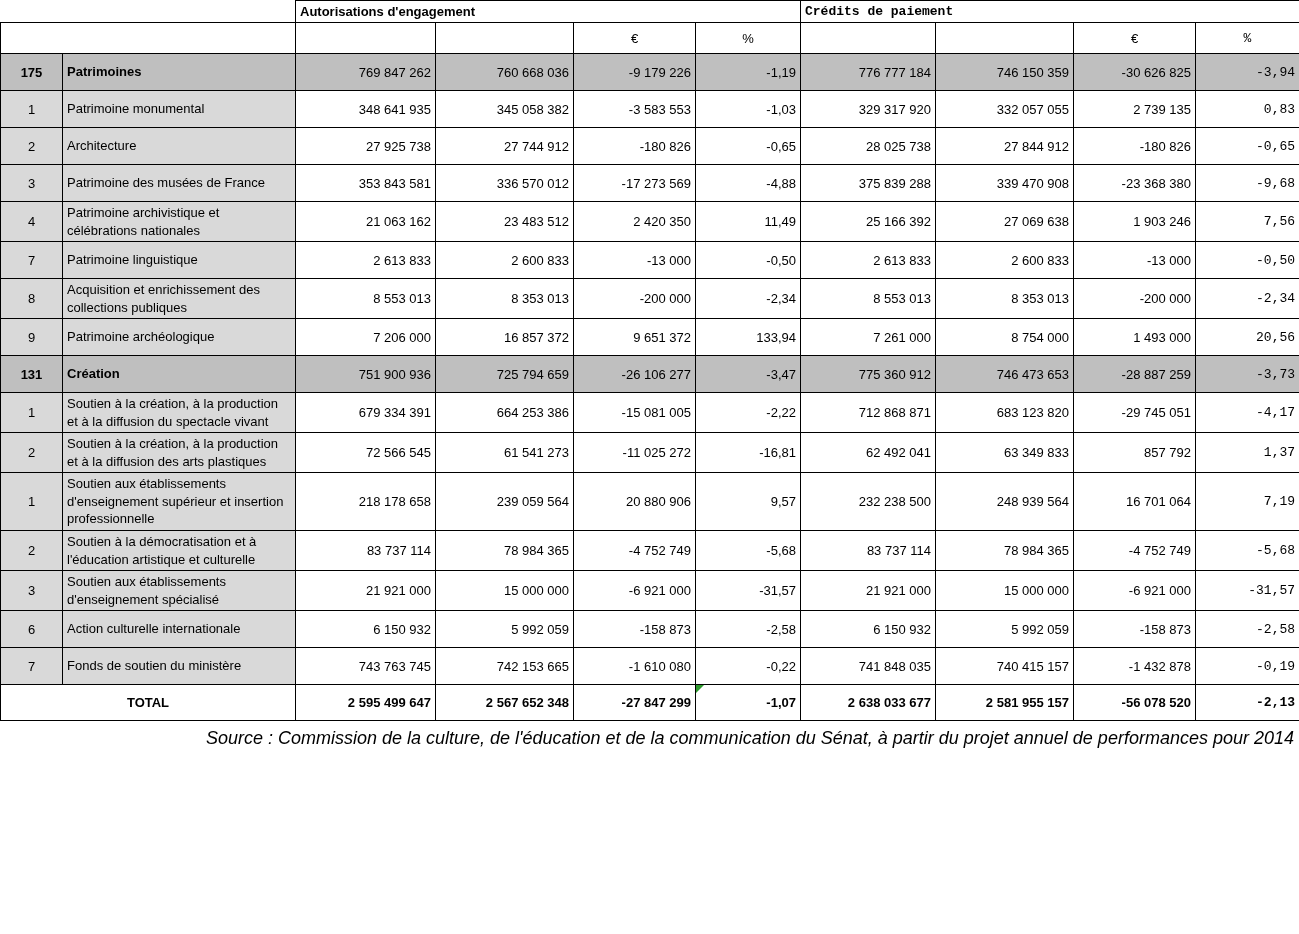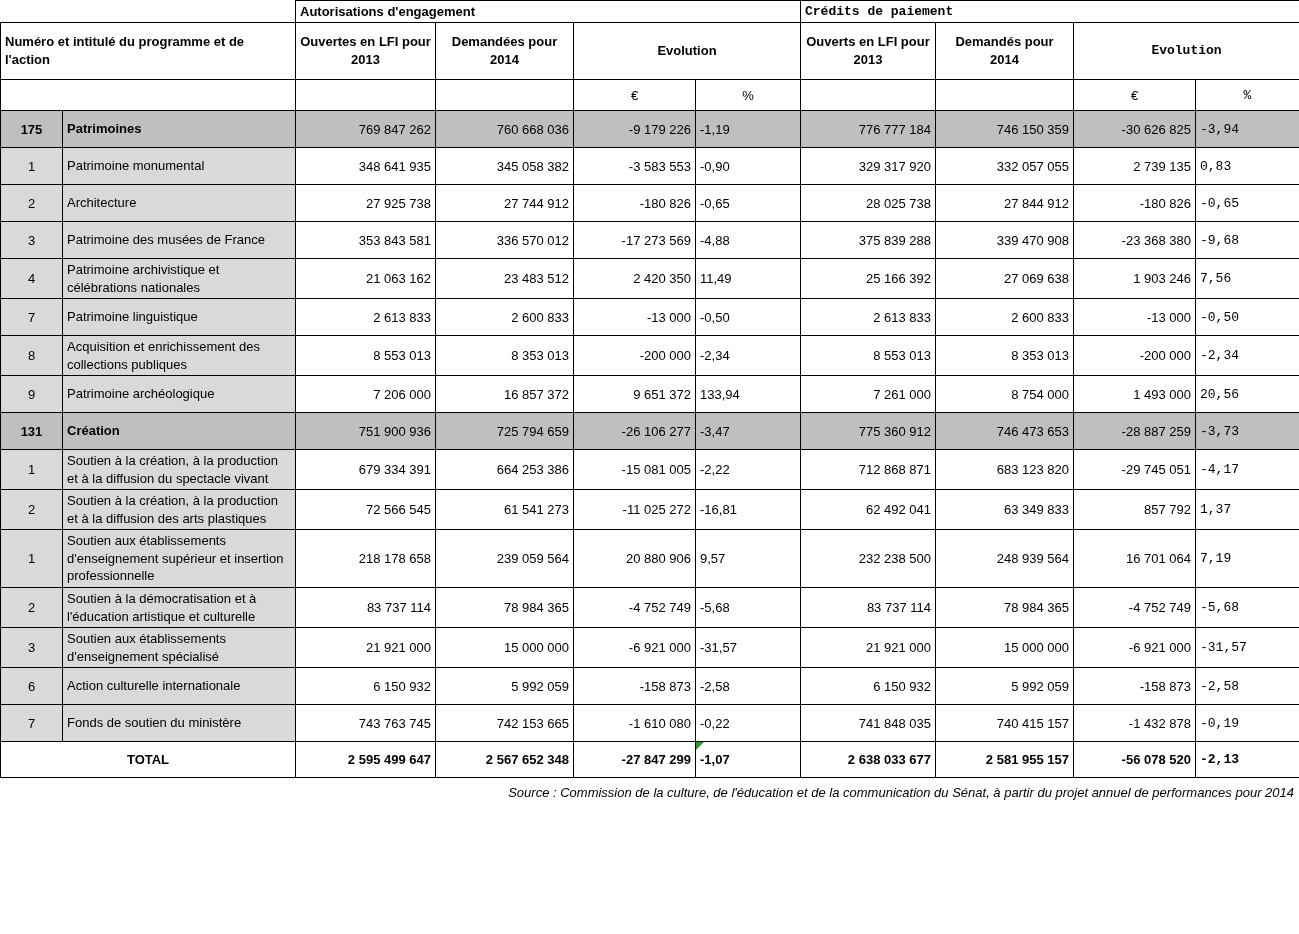--- a/index.html
+++ b/index.html
@@ -30,21 +30,21 @@
   tr.total-row { height: 36px; }
 
   .group-h { text-align: left; padding-left: 16px; }
   .colh { text-align: center; line-height: 1.35; }
   .program-h { text-align: left; padding-left: 3px; line-height: 1.35; }
   .unit { text-align: center; font-weight: normal; }
 
   .num { text-align: center; }
   .label { text-align: left; padding-left: 6px; padding-right: 4px; line-height: 1.35; }
   .amount { text-align: right; padding-right: 9px; white-space: nowrap; }
-  .pct { text-align: left; padding-right: 20px; white-space: nowrap; }
+  .pct { text-align: right; padding-right: 20px; white-space: nowrap; }
 
   tr.program td { background: var(--program-row-bg, #bfbfbf); }
   tr.program .num, tr.program .label { font-weight: bold; }
   tr.action .num, tr.action .label { background: var(--action-header-bg, #d9d9d9); }
 
   .total-row td { font-weight: bold; }
   .total-label { text-align: center; }
 
   .bl2 { border-left: 2px solid #000; }
   .br2 { border-right: 2px solid #000; font-family: Liberation Mono, monospace; }
@@ -53,21 +53,21 @@
 
   .marker-cell { position: relative; }
   .marker {
     position: absolute; top: 0; left: 0; width: 0; height: 0;
     border-top: 8px solid var(--marker-green, #2e9b2e);
     border-right: 8px solid transparent;
   }
   .source {
     text-align: right;
     font-style: italic;
-    font-size: 13px;
+    font-size: 18px;
     padding: 7px 5px 0 0;
   }
 </style>
 </head>
 <body>
 
 <table class="budget">
   <colgroup>
     <col style="width:62px">
       <col style="width:233px">
@@ -78,29 +78,20 @@
     <col style="width:135px">
       <col style="width:138px">
       <col style="width:122px">
       <col style="width:104px">
   </colgroup>
   <thead>
     <tr class="h-top">
       <td class="ghost" colspan="2"></td>
       <th class="group-h bt2 bl2" colspan="4">Autorisations d'engagement</th>
       <th class="group-h bt2 bl2 br2" colspan="4">Crédits de paiement</th>
-    </tr>
-    <tr class="h-mid">
-      <th class="program-h bt2 bl2" colspan="2">Numéro et intitulé du programme et de l'action</th>
-      <th class="colh bl2">Ouvertes en LFI pour 2013</th>
-      <th class="colh">Demandées pour 2014</th>
-      <th class="colh" colspan="2">Evolution</th>
-      <th class="colh bl2">Ouverts en LFI pour 2013</th>
-      <th class="colh">Demandés pour 2014</th>
-      <th class="colh br2" colspan="2">Evolution</th>
     </tr>
     <tr class="h-sub">
       <td class="bl2" colspan="2"></td>
       <td class="bl2"></td>
       <td></td>
       <td class="unit">€</td>
       <td class="unit">%</td>
       <td class="bl2"></td>
       <td></td>
       <td class="unit">€</td>
@@ -119,21 +110,21 @@
         <td class="amount">746 150 359</td>
         <td class="amount">-30 626 825</td>
         <td class="pct br2">-3,94</td>
       </tr>
       <tr class="action">
         <td class="num bl2">1</td>
         <td class="label">Patrimoine monumental</td>
         <td class="amount bl2">348 641 935</td>
         <td class="amount">345 058 382</td>
         <td class="amount">-3 583 553</td>
-        <td class="pct">-0,90</td>
+        <td class="pct">-1,03</td>
         <td class="amount bl2">329 317 920</td>
         <td class="amount">332 057 055</td>
         <td class="amount">2 739 135</td>
         <td class="pct br2">0,83</td>
       </tr>
       <tr class="action">
         <td class="num bl2">2</td>
         <td class="label">Architecture</td>
         <td class="amount bl2">27 925 738</td>
         <td class="amount">27 744 912</td>

